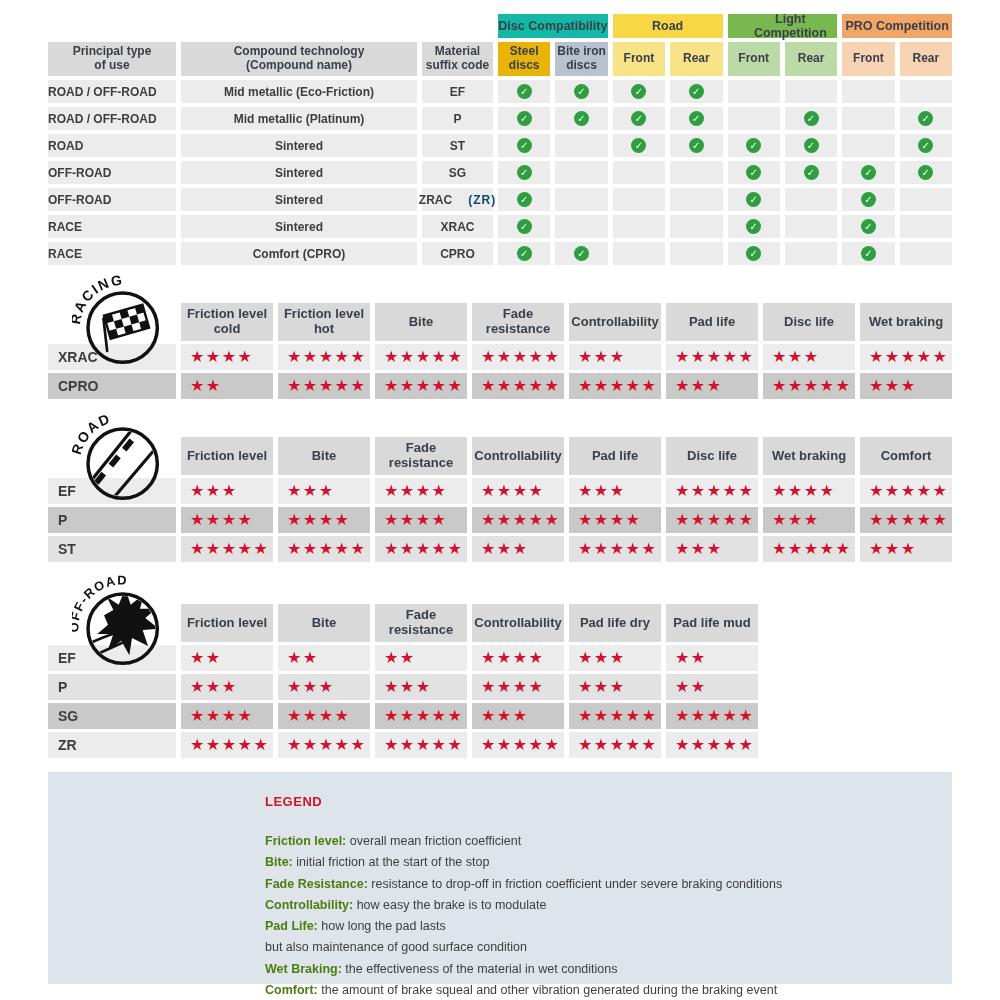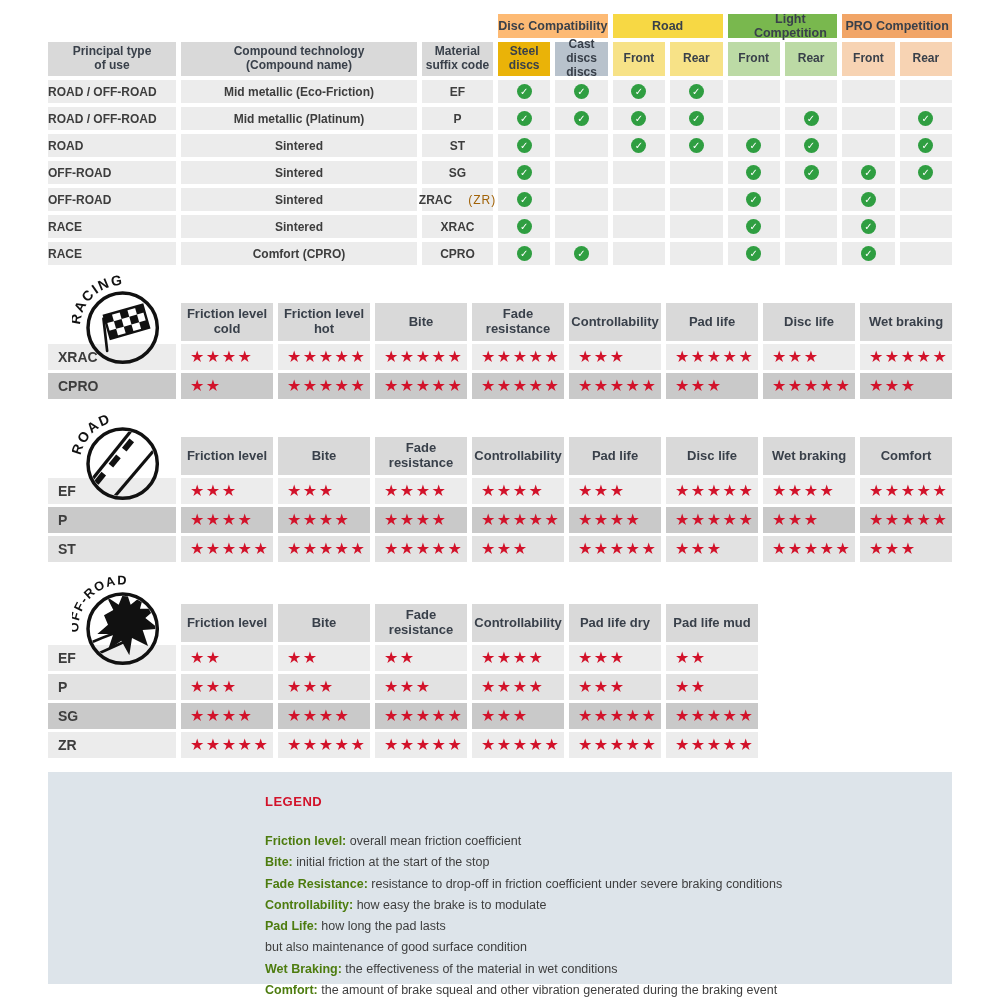--- a/index.html
+++ b/index.html
@@ -9,21 +9,21 @@
         box-sizing:border-box;white-space:pre-line;}
   .spacer{background:transparent !important;}
   
   .compat{display:grid;grid-template-columns:128px 236px 71px repeat(8,1fr);
           gap:4px 5px;width:904px;margin:14px 48px 0 48px;}
   .group-h{height:24px;font-weight:700;font-size:12.5px;color:#39404a;}
   .col-h{height:34px;font-weight:700;font-size:12px;line-height:1.15;color:#39404a;}
   .gray{background:#d9d9d9;}
   .data{height:23px;background:#ececec;font-weight:700;font-size:12px;color:#3d3d3d;}
   .leftpad{justify-content:flex-start;text-align:left;}
-  .suffix{color:#a16207;font-weight:400;margin-left:16px;letter-spacing:1px;}
+  .suffix{color:#0c4a6e;font-weight:700;margin-left:16px;letter-spacing:1px;}
   .check{width:15px;height:15px;border-radius:50%;background:#2f9e41;color:#fff;
          font-size:10px;font-weight:700;display:inline-flex;align-items:center;
          justify-content:center;font-family:"DejaVu Sans",sans-serif;}
   
   .rating-section{position:relative;margin-left:48px;}
   #sec-racing{margin-top:38px;}
   #sec-road{margin-top:38px;}
   #sec-offroad{margin-top:42px;}
   .rating-table{display:grid;gap:3px 5px;width:904px;grid-template-columns:128px repeat(8,1fr);}
   #rt-offroad{width:710px;grid-template-columns:128px repeat(6,1fr);}
@@ -48,33 +48,33 @@
   .legend-line{font-size:12.5px;line-height:21.3px;color:#3e3e3e;}
   .legend-line b{color:#4d7c0f;}
 </style>
 </head>
 <body>
 
 <div class="page">
 
   <div class="compat" id="compat-grid">
       <div class="cell spacer" style="grid-column: span 3;"></div>
-      <div class="cell group-h" style="grid-column: span 2; background: #fdba74;">Disc Compatibility</div>
+      <div class="cell group-h" style="grid-column: span 2; background: #14b8a6;">Disc Compatibility</div>
       <div class="cell group-h" style="grid-column: span 2; background: rgb(247, 216, 68);">Road</div>
       <div class="cell group-h" style="grid-column: span 2; background: rgb(121, 184, 78); padding-left: 16px;">Light Competition</div>
       <div class="cell group-h" style="grid-column: span 2; background: rgb(241, 165, 103);">PRO Competition</div>
       <div class="cell col-h gray">Principal type
 of use</div>
       <div class="cell col-h gray">Compound technology
 (Compound name)</div>
       <div class="cell col-h gray">Material
 suffix code</div>
       <div class="cell col-h" style="background: #eab308;">Steel
 discs</div>
-      <div class="cell col-h" style="background: rgb(184, 194, 204);">Cast discs
+      <div class="cell col-h" style="background: rgb(184, 194, 204);">Bite iron
 discs</div>
       <div class="cell col-h" style="background: rgb(247, 226, 135);">Front</div>
       <div class="cell col-h" style="background: rgb(247, 226, 135);">Rear</div>
       <div class="cell col-h" style="background: rgb(188, 218, 165);">Front</div>
       <div class="cell col-h" style="background: rgb(188, 218, 165);">Rear</div>
       <div class="cell col-h" style="background: rgb(247, 211, 179);">Front</div>
       <div class="cell col-h" style="background: rgb(247, 211, 179);">Rear</div>
       <div class="cell data leftpad">ROAD / OFF-ROAD</div>
       <div class="cell data">Mid metallic (Eco-Friction)</div>
       <div class="cell data">EF</div>

